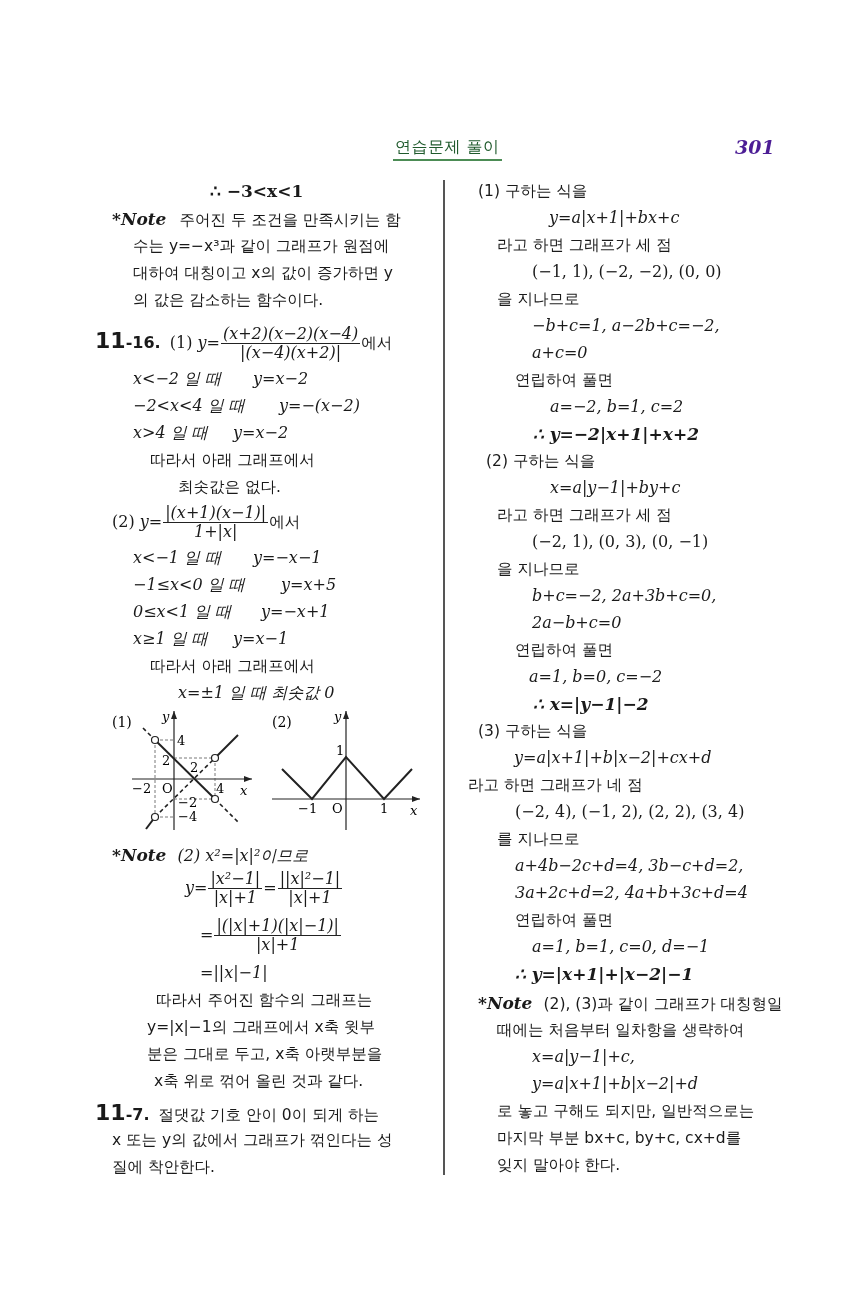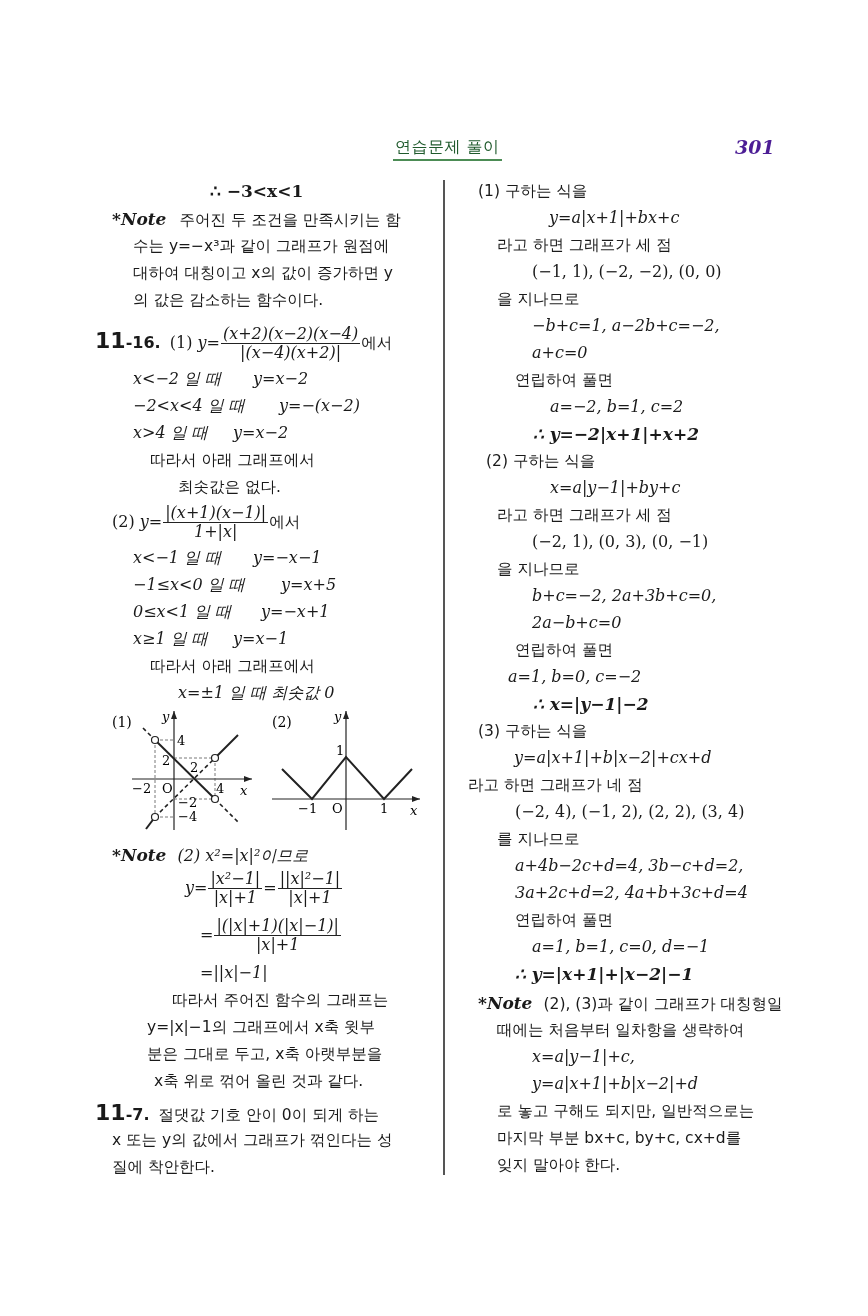--- a/index.html
+++ b/index.html
@@ -165,21 +165,21 @@
       <span class="den">|x|+1</span>
     </span>
 </div>
 <div class="line" style="left:200px; top:915px; line-height:40px;">
   <span class="m">=</span><span class="frac mi">
       <span class="num">|(|x|+1)(|x|−1)|</span>
       <span class="den">|x|+1</span>
     </span>
 </div>
 <div class="line mi" style="left:200px; top:963px;">=||x|−1|</div>
-<div class="line ko" style="left:172px; top:990px;text-align:right;">따라서 주어진 함수의 그래프는</div>
+<div class="line ko" style="left:156px; top:990px;text-align:right;">따라서 주어진 함수의 그래프는</div>
 <div class="line ko" style="left:147px; top:1017px;">y=|x|−1의 그래프에서 x축 윗부</div>
 <div class="line ko" style="left:147px; top:1044px;">분은  그대로 두고, x축 아랫부분을</div>
 <div class="line ko" style="left:154px; top:1071px;">x축 위로 꺾어 올린 것과 같다.</div>
 
 <div class="line" style="left:95px; top:1100px; line-height:26px;">
   <span class="prob-num">11</span><span class="prob-sub">-7.</span>
   <span class="ko" style="margin-left:4px;">절댓값 기호 안이 0이 되게 하는</span>
 </div>
 <div class="line ko" style="left:112px; top:1130px;">x 또는 y의 값에서 그래프가 꺾인다는 성</div>
 <div class="line ko" style="left:112px; top:1157px;">질에 착안한다.</div>
@@ -196,21 +196,21 @@
 <div class="line mi b" style="left:533px; top:424px; font-size:17px;">∴  y=−2|x+1|+x+2</div>
 
 <div class="line ko" style="left:478px; top:451px;margin-left:8px;">(2) 구하는 식을</div>
 <div class="line mi" style="left:550px; top:478px;">x=a|y−1|+by+c</div>
 <div class="line ko" style="left:497px; top:505px;">라고 하면 그래프가 세 점</div>
 <div class="line m" style="left:532px; top:532px;">(−2, 1), (0, 3), (0, −1)</div>
 <div class="line ko" style="left:497px; top:559px;">을 지나므로</div>
 <div class="line mi" style="left:532px; top:586px;text-align:right;">b+c=−2, 2a+3b+c=0,</div>
 <div class="line mi" style="left:532px; top:613px;">2a−b+c=0</div>
 <div class="line ko" style="left:515px; top:640px;">연립하여 풀면</div>
-<div class="line mi" style="left:508px; top:667px;">a=1, b=0, c=−2</div>
+<div class="line mi" style="left:529px; top:667px;">a=1, b=0, c=−2</div>
 <div class="line mi b" style="left:533px; top:694px; font-size:17px;">∴  x=|y−1|−2</div>
 
 <div class="line ko" style="left:478px; top:721px;">(3) 구하는 식을</div>
 <div class="line mi" style="left:514px; top:748px;">y=a|x+1|+b|x−2|+cx+d</div>
 <div class="line ko" style="left:468px; top:775px;">라고 하면 그래프가 네 점</div>
 <div class="line m" style="left:515px; top:802px;">(−2, 4), (−1, 2), (2, 2), (3, 4)</div>
 <div class="line ko" style="left:497px; top:829px;">를 지나므로</div>
 <div class="line mi" style="left:515px; top:856px;">a+4b−2c+d=4, 3b−c+d=2,</div>
 <div class="line mi" style="left:515px; top:883px;">3a+2c+d=2, 4a+b+3c+d=4</div>
 <div class="line ko" style="left:515px; top:910px;">연립하여 풀면</div>

